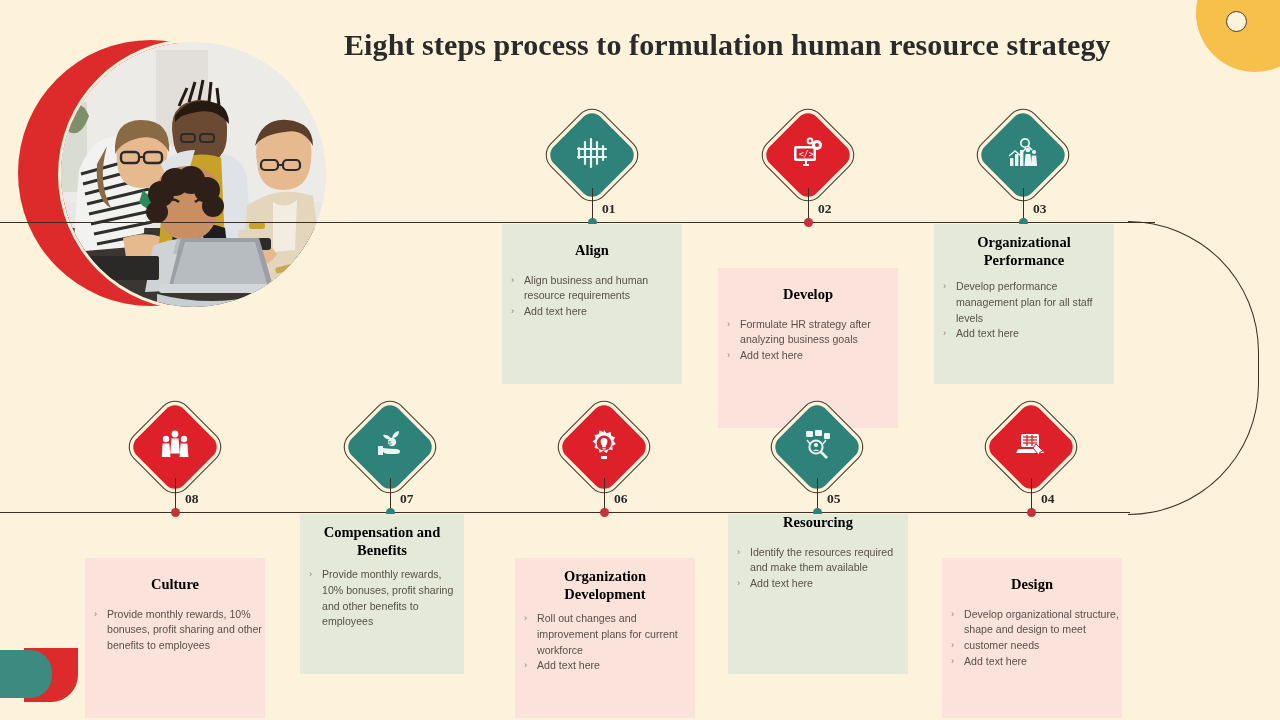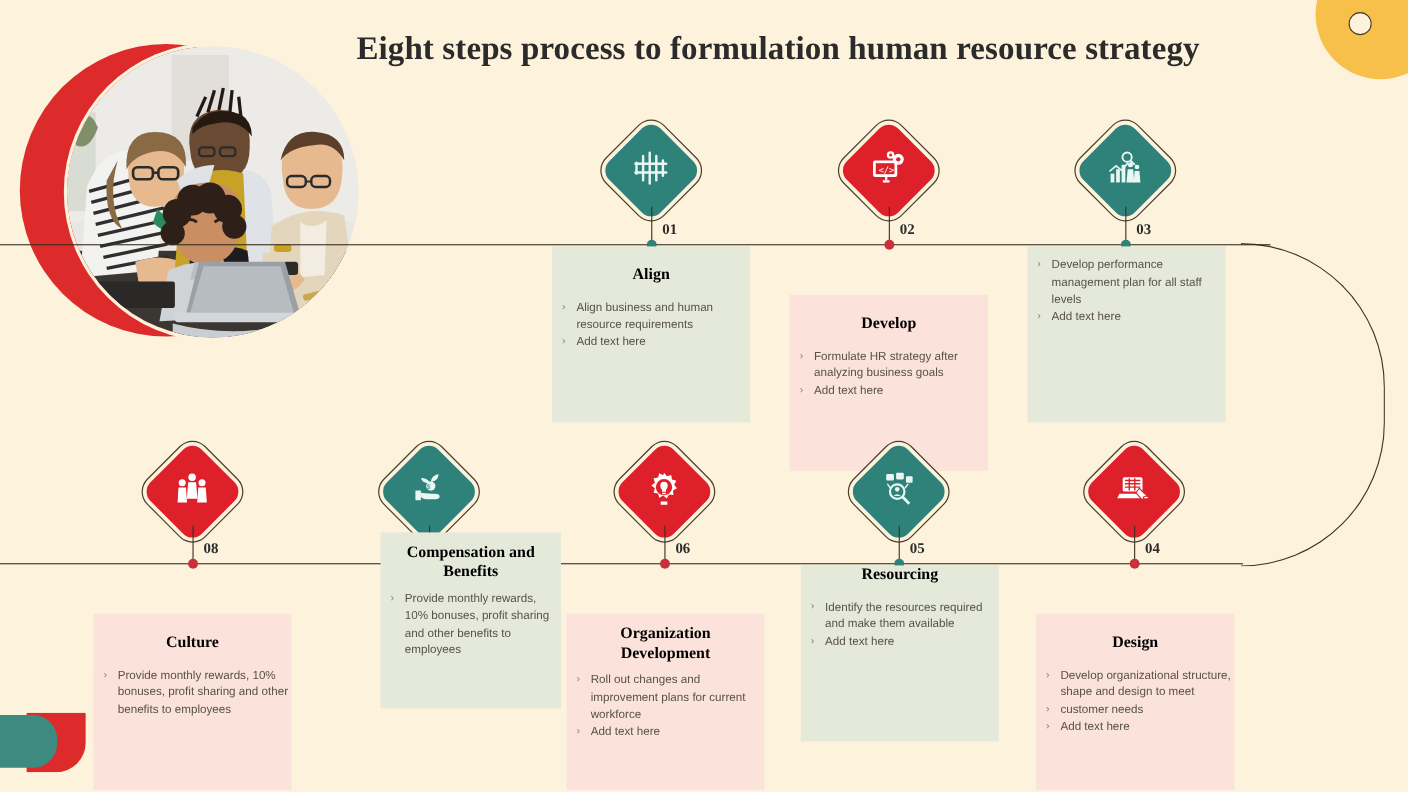--- a/index.html
+++ b/index.html
@@ -42,21 +42,21 @@
     position:absolute;left:133px;top:133px;width:58px;height:110px;background:#dd2a2a;
   }
   .hero-photo{
     position:absolute;left:43px;top:2px;width:265px;height:265px;border-radius:50%;
     overflow:hidden;box-shadow:0 0 0 3px #fdf2db;
   }
   .hero-photo svg{display:block;}
 
   
   .title{
-    position:absolute;left:324px;top:28px;width:900px;
+    position:absolute;left:344px;top:28px;width:900px;
     font-family:"Liberation Serif", serif;
     font-size:30px;font-weight:700;color:#2b2b2b;letter-spacing:.1px;
     line-height:1.1;
   }
   .subtitle{
     position:absolute;left:333px;top:76px;width:905px;
     font-size:9.4px;color:#5b5347;line-height:1.45;
     font-family:"Liberation Sans", sans-serif;
   }
 
@@ -321,20 +321,21 @@
         </g>
       </svg>
     </span>
   </div>
   <div class="node" style="left:1023px;top:222px;">
     <div class="stem" style="top:-34px;height:34px;"></div>
     <div class="dot teal" style="top:-4.5px;"></div>
     <div class="num" style="top:-21px;">03</div>
   </div>
   <div class="card green" style="left:934px;top:224px;width:180px;height:160px;">
+    <div class="card-title" style="margin-top:10px;padding:0 14px;">Organizational Performance</div>
     <ul class="bullets" style="margin-top:10px;">
       <li><span class="chev">›</span><span>Develop performance management plan for all staff levels</span></li>
       <li><span class="chev">›</span><span>Add text here</span></li>
     </ul>
   </div>
 
   <div class="badge red" style="left:175px;top:414px;">
     <span class="glyph">
       <svg width="34" height="34" viewBox="0 0 34 34">
           <g fill="#fff">
@@ -372,21 +373,21 @@
       </g>
           <text x="17" y="17" font-size="6" fill="#2e8279" text-anchor="middle" font-family="sans-serif">$</text>
         </svg>
     </span>
   </div>
   <div class="node" style="left:390px;top:512px;">
     <div class="stem" style="top:-34px;height:34px;"></div>
     <div class="dot teal" style="top:-4.5px;"></div>
     <div class="num" style="top:-21px;">07</div>
   </div>
-  <div class="card green" style="left:300px;top:484px;width:164px;height:160px;margin-left:46px;">
+  <div class="card green" style="left:300px;top:514px;width:164px;height:160px;">
     <div class="card-title" style="margin-top:10px;padding:0 14px;">Compensation and Benefits</div>
     <ul class="bullets" style="margin-top:8px;">
       <li><span class="chev">›</span><span>Provide monthly rewards, 10% bonuses, profit sharing and other benefits to employees</span></li>
     </ul>
   </div>
 
   <div class="badge red" style="left:604px;top:414px;">
     <span class="glyph">
       <svg width="34" height="34" viewBox="0 0 34 34">
         <g fill="#fff">

